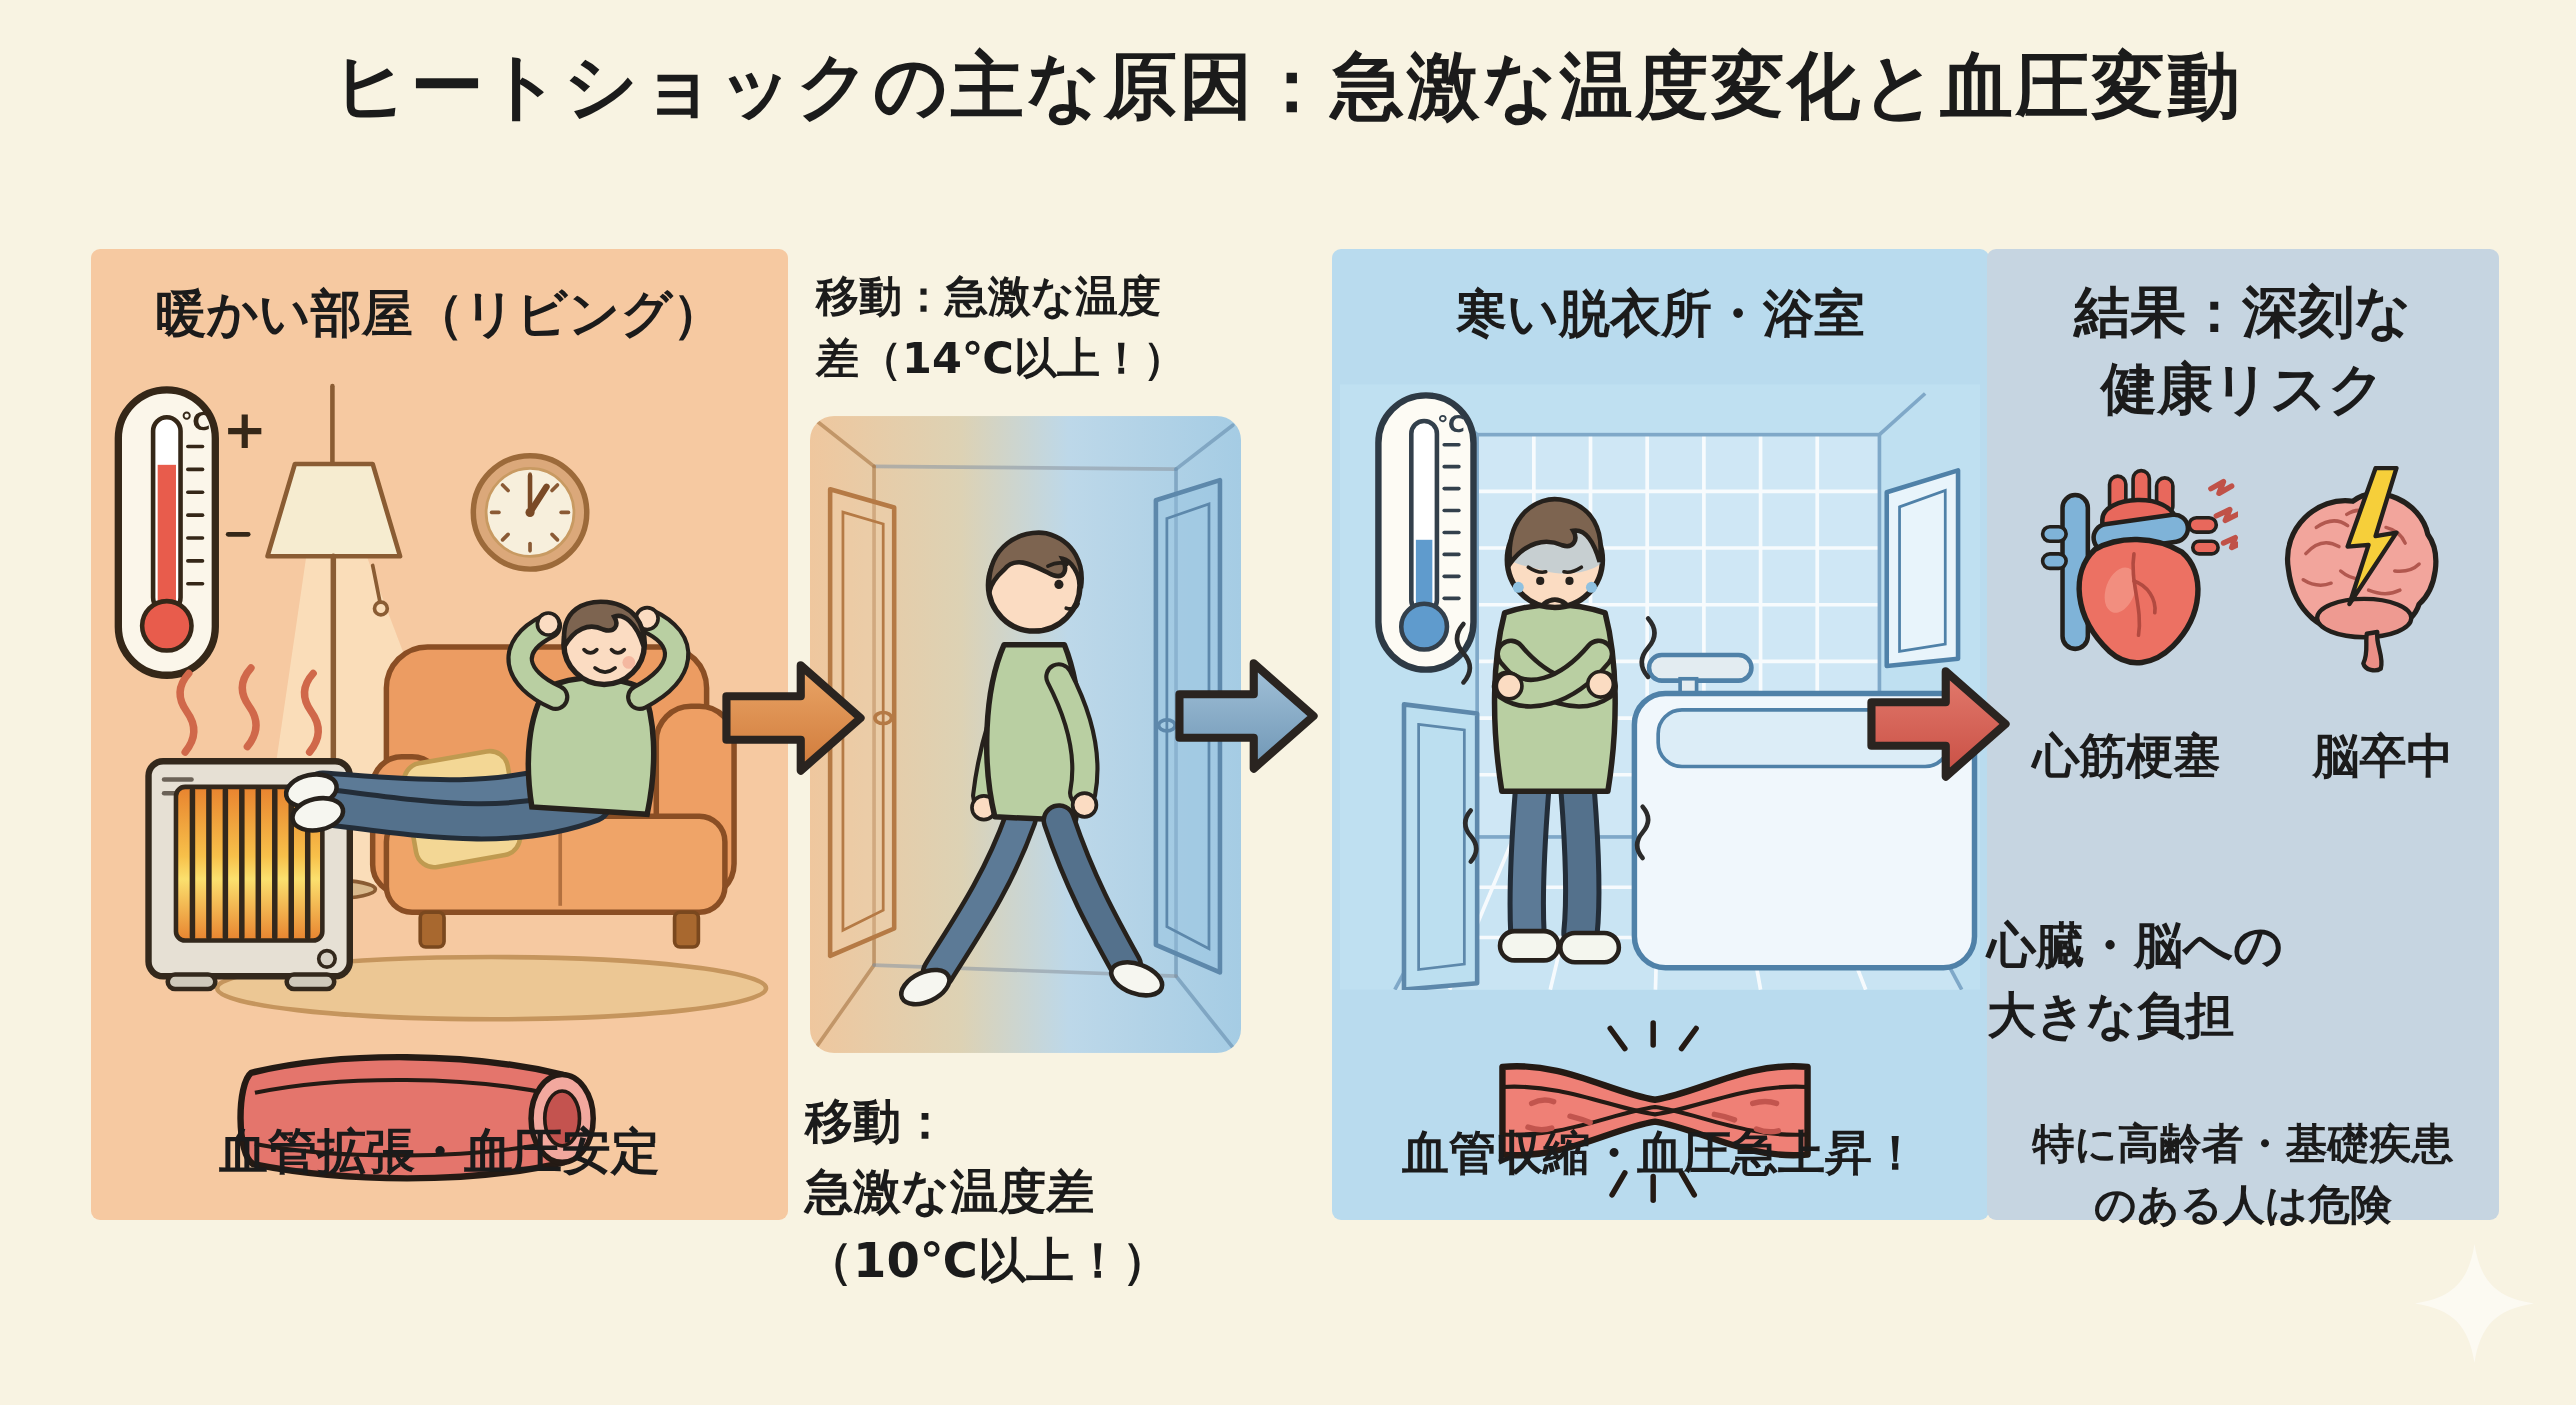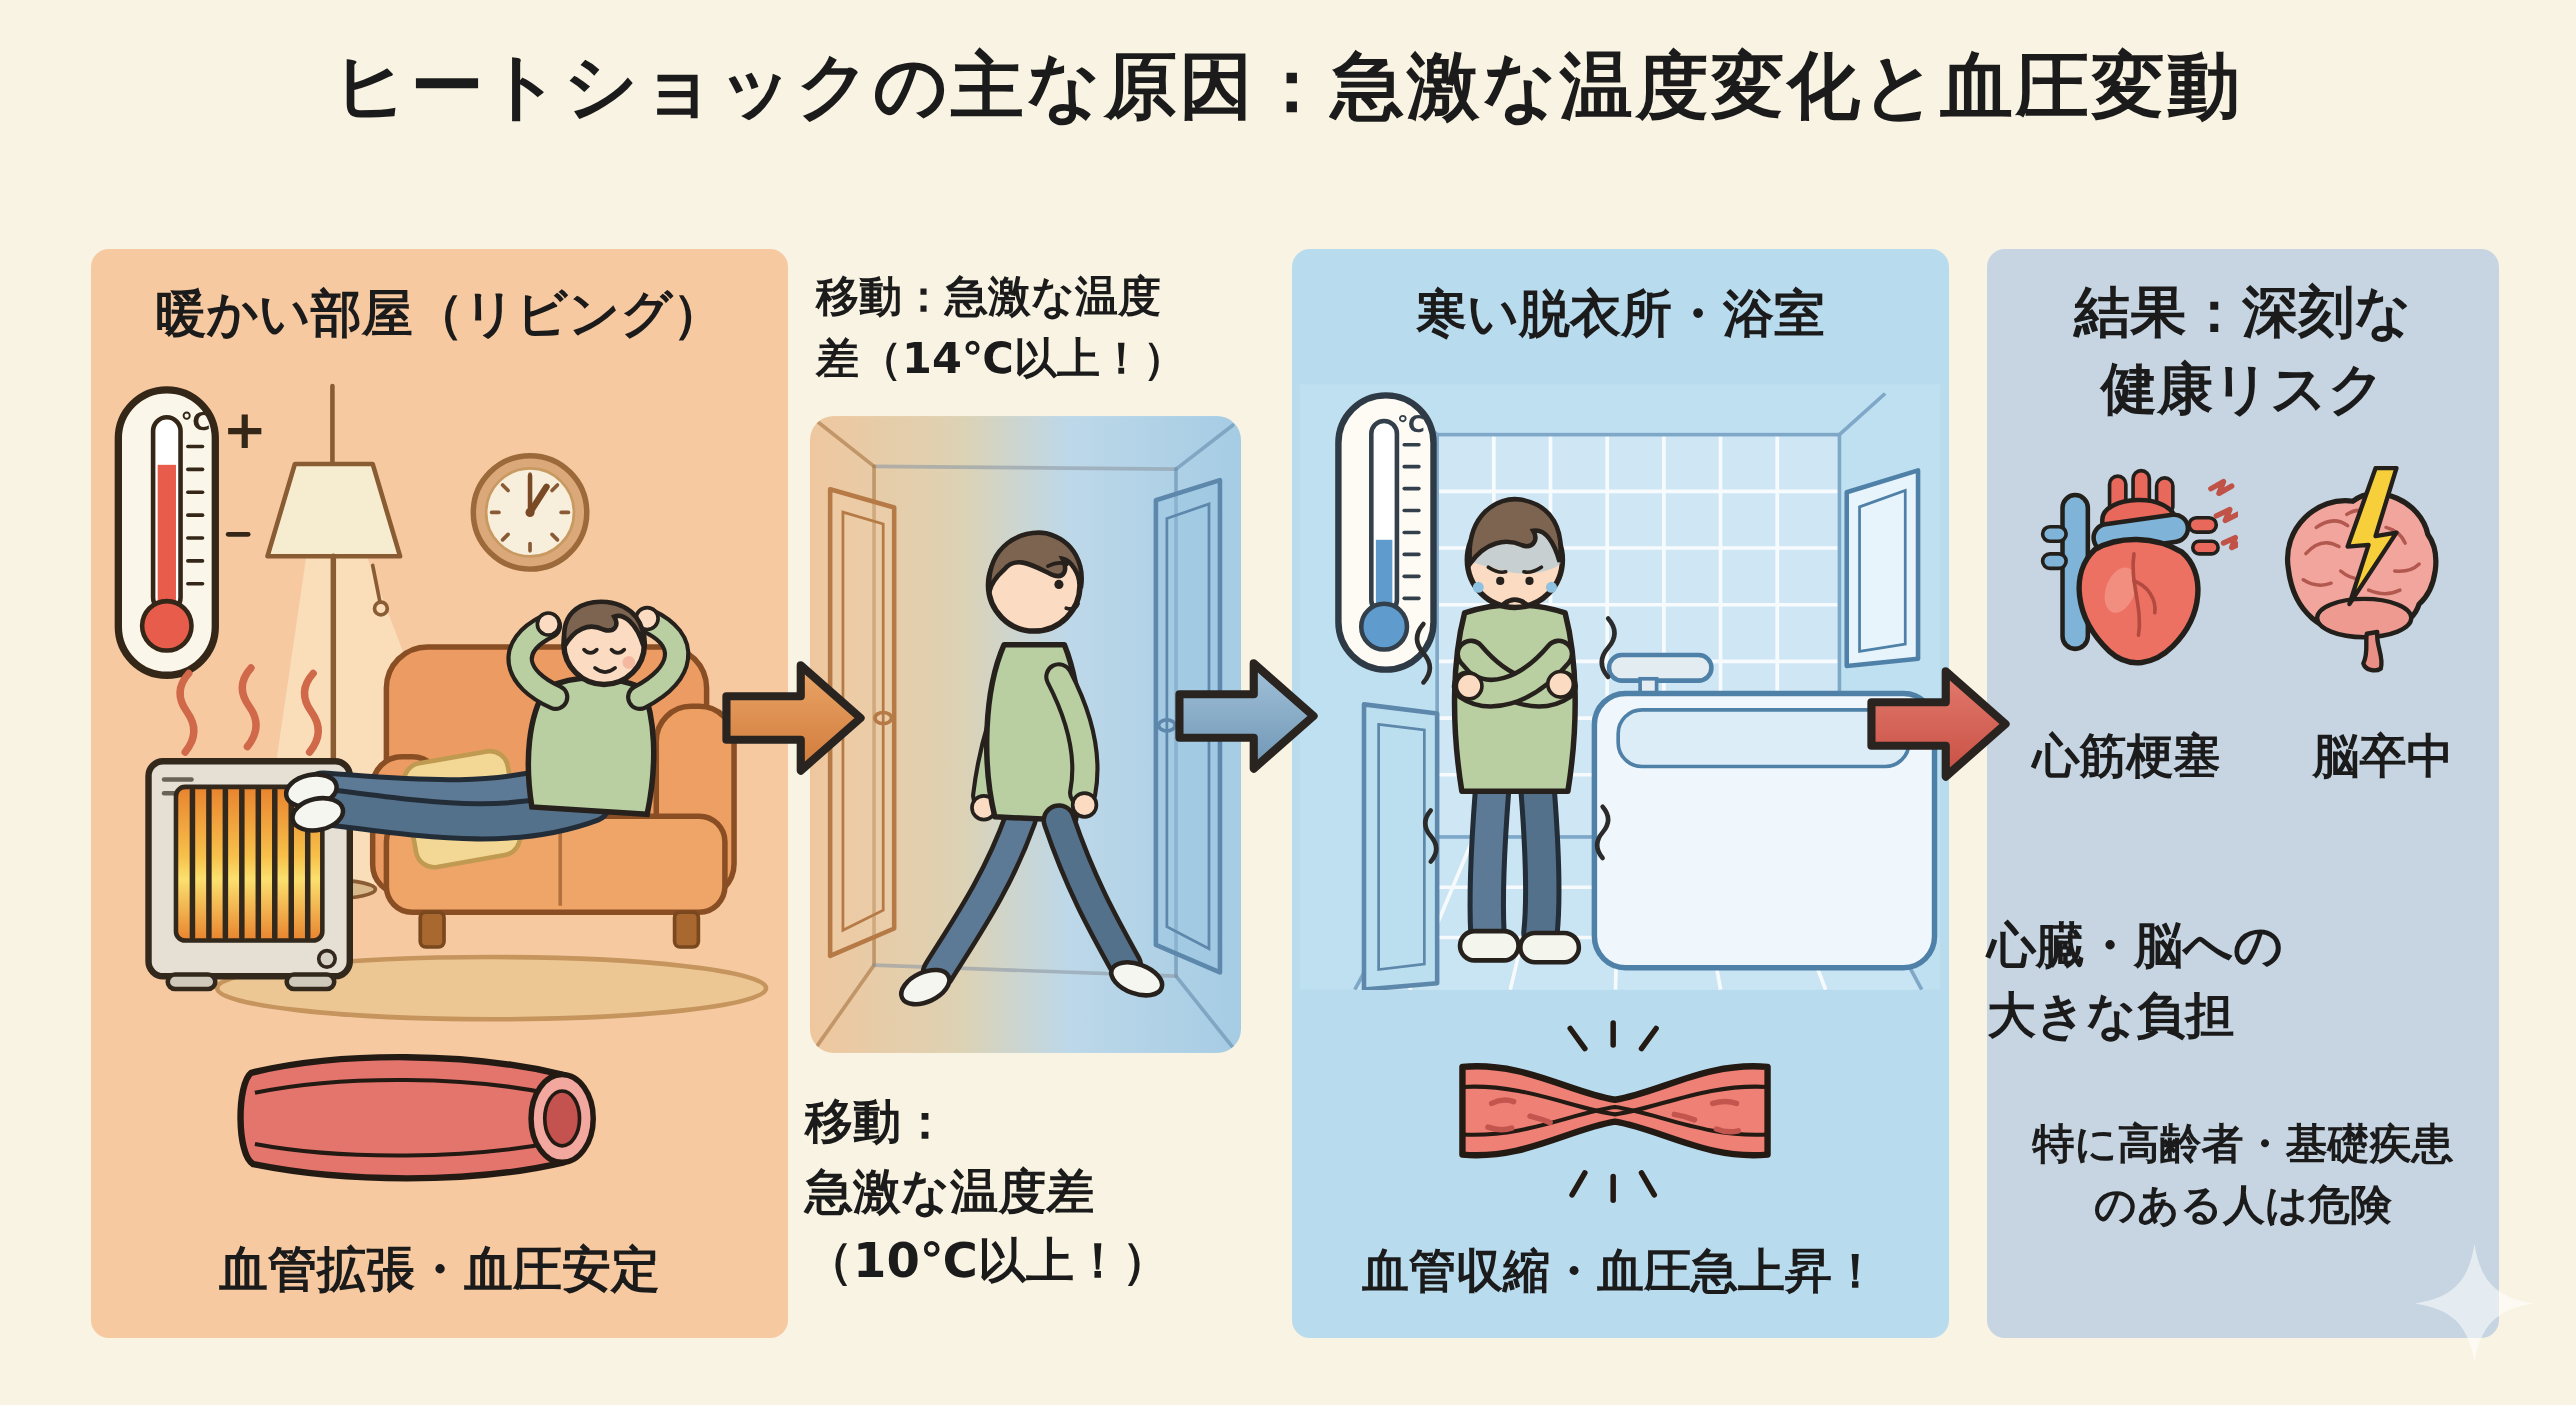--- a/index.html
+++ b/index.html
@@ -1,22 +1,22 @@
 <!DOCTYPE html>
 <html style="font-size:14.6px"><head>
 <meta charset="utf-8">
 <style>
   html,body{margin:0;padding:0;background:#efe9d5;}
   .canvas{position:relative;width:2576px;height:1405px;background:#f8f3e2;overflow:hidden;
     font-family:"DejaVu Sans","Liberation Sans",sans-serif;color:#1b1b1b;}
   .title{position:absolute;top:38px;left:0;width:100%;text-align:center;margin:0;
     font-size:73px;font-weight:800;letter-spacing:2.7px;}
-  .panel{position:absolute;top:249px;height:1089px;border-radius:18px;}
+  .panel{position:absolute;top:249px;height:971px;border-radius:9px;}
   .panel-warm{left:91px;width:697px;background:#f6c9a1;}
-  .panel-cold{left:1292px;width:657px;background:#b9dbee;}
+  .panel-cold{left:1332px;width:657px;background:#b9dbee;}
   .panel-result{left:1987px;width:512px;background:#c6d5e1;}
   .panel-header{position:absolute;top:31px;left:0;width:100%;text-align:center;
     font-size:51px;font-weight:800;}
   .panel-result .panel-header{top:24px;font-size:56px;line-height:1.38;}
   .caption{position:absolute;bottom:35px;left:0;width:100%;text-align:center;
     font-size:49px;font-weight:800;}
   .panel-cold .caption{font-size:47px;}
   .scene-warm{position:absolute;left:7.3px;top:128px;width:682px;height:645px;}
   .vessel-warm{position:absolute;left:142px;top:789px;width:384px;height:160px;}
   .scene-cold{position:absolute;left:8.2px;top:135px;width:640px;height:606px;}

